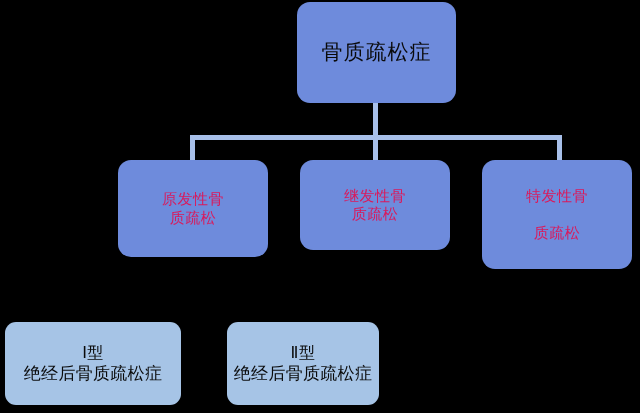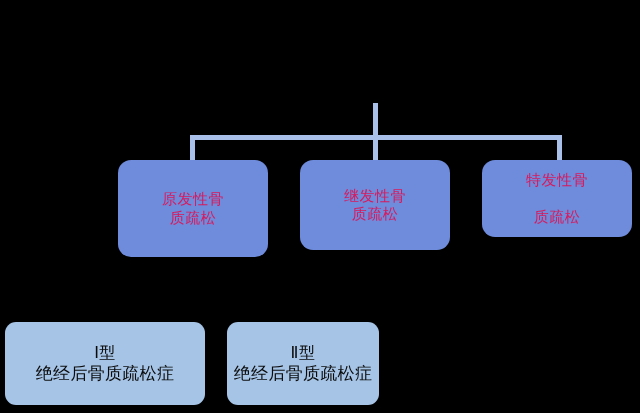--- a/index.html
+++ b/index.html
@@ -81,37 +81,40 @@
   <div class="connector" style="left:373px; top:103px; width:5px; height:36px;"></div>
 
   <div class="connector" style="left:190px; top:135px; width:372px; height:5px;"></div>
 
   <div class="connector" style="left:190px; top:135px; width:5px; height:26px;"></div>
 
   <div class="connector" style="left:373px; top:135px; width:5px; height:26px;"></div>
 
   <div class="connector" style="left:557px; top:135px; width:5px; height:26px;"></div>
 
+  <div class="node primary level1" id="node-root" style="left:297px; top:2px; width:159px; height:101px;">
+    <div class="text label-black">骨质疏松症</div>
+  </div>
 
   <div class="node primary level2" style="left:118px; top:160px; width:150px; height:97px;">
     <div class="text label-crimson">原发性骨</div>
     <div class="text label-crimson">质疏松</div>
   </div>
 
   <div class="node primary level2" style="left:300px; top:160px; width:150px; height:90px;">
     <div class="text label-crimson">继发性骨</div>
     <div class="text label-crimson">质疏松</div>
   </div>
 
-  <div class="node primary level2" style="left:482px; top:160px; width:150px; height:77px;gap:19px;">
+  <div class="node primary level2" style="left:482px; top:160px; width:150px; height:109px;gap:19px;">
     <div class="text label-crimson">特发性骨</div>
     <div class="text label-crimson">质疏松</div>
   </div>
 
-  <div class="node secondary level3" style="left:5px; top:322px; width:200px; height:83px;">
+  <div class="node secondary level3" style="left:5px; top:322px; width:176px; height:83px;">
     <div class="line1 label-black">Ⅰ型</div>
     <div class="line2 label-black">绝经后骨质疏松症</div>
   </div>
 
   <div class="node secondary level3" style="left:227px; top:322px; width:152px; height:83px;">
     <div class="line1 label-black">Ⅱ型</div>
     <div class="line2 label-black">绝经后骨质疏松症</div>
   </div>
 
 </div>

